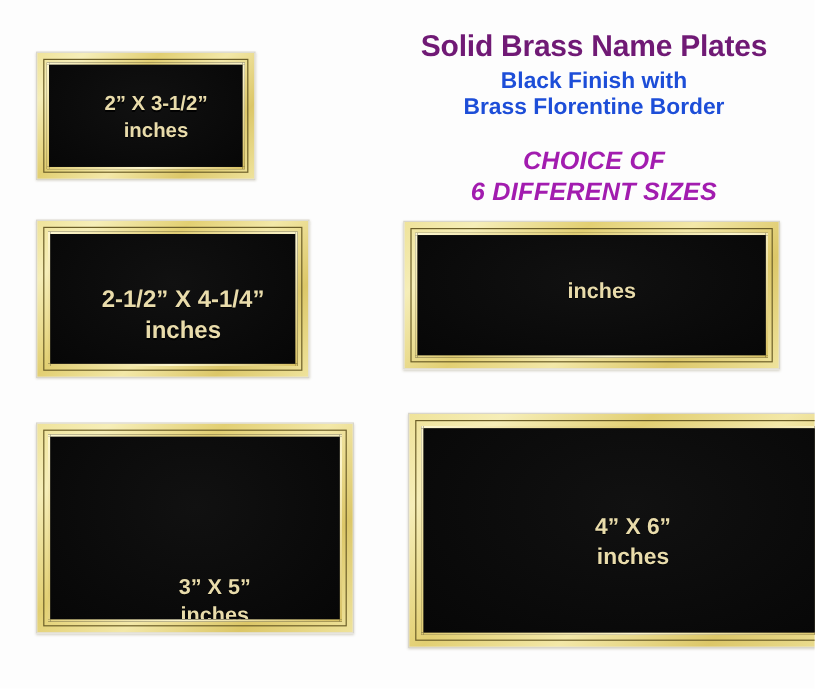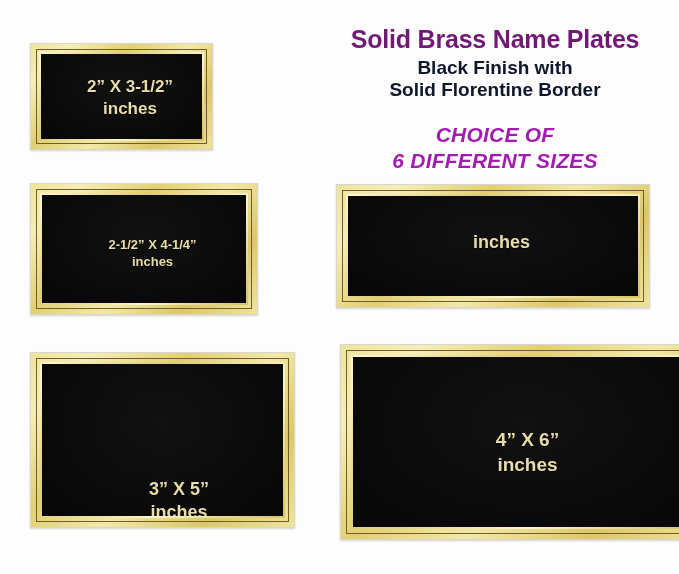--- a/index.html
+++ b/index.html
@@ -29,21 +29,21 @@
     font-size: 25px;
     font-weight: bold;
     color: #701a75;
     letter-spacing: -0.2px;
     line-height: 1.08;
     white-space: nowrap;
   }
   .subtitle {
     font-size: 19px;
     font-weight: bold;
-    color: #0f172a;
+    color: #1d4ed8;
     line-height: 1.18;
     white-space: nowrap;
   }
   #sub1 { margin-top: 4px; }
   #promo {
     margin-top: 20px;
     font-size: 21px;
     font-weight: bold;
     font-style: italic;
     color: #a21caf;
@@ -119,34 +119,34 @@
   #plate-4 .plate-bevel { inset: 9px; }
   #plate-5 .plate-bevel { inset: 10px; }
 
   #plate-1 .plate-face { inset: 10px; }
   #plate-2 .plate-face { inset: 11px; }
   #plate-3 .plate-face { inset: 11px; }
   #plate-4 .plate-face { inset: 11px; }
   #plate-5 .plate-face { inset: 12px; }
 
   #plate-1 .plate-text { top: 22px; font-size: 17px; }
-  #plate-2 .plate-text { top: 42px; font-size: 13px; }
+  #plate-2 .plate-text { top: 42px; font-size: 20px; }
   #plate-3 .plate-text { top: 35px; font-size: 18px; }
   #plate-4 .plate-text { top: 70px; font-size: 18px; transform: translateX(8px); margin-top: 44px; }
   #plate-5 .plate-text { top: 71px; font-size: 19px; transform: translateX(-8px); }
 </style>
 </head>
 <body>
 
 <div id="canvas">
 
   <div id="header">
     <div id="title">Solid Brass Name Plates</div>
     <div id="sub1" class="subtitle">Black Finish with</div>
-    <div class="subtitle">Solid Florentine Border</div>
+    <div class="subtitle">Brass Florentine Border</div>
     <div id="promo">
       <span>CHOICE OF</span><br>
       <span>6 DIFFERENT SIZES</span>
     </div>
   </div>
 
   <div class="plate" id="plate-1">
     <div class="plate-ring"></div>
     <div class="plate-bevel"></div>
     <div class="plate-face">

